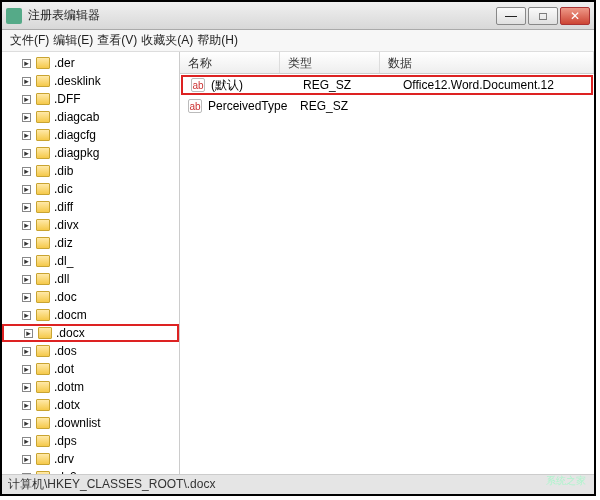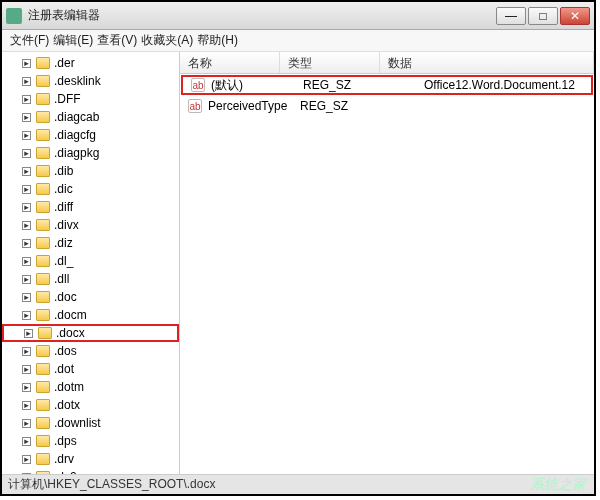--- a/index.html
+++ b/index.html
@@ -24,23 +24,23 @@
 .list-header .col { padding: 3px 8px; border-right: 1px solid #ddd; color: #333; }
 .col-name { width: 100px; }
 .col-type { width: 100px; }
 .col-data { flex: 1; }
 .list-body { flex: 1; overflow: auto; }
 .list-row { display: flex; height: 20px; align-items: center; }
 .list-row.hl { border: 2px solid #d22; margin: 1px; }
 .val-icon { width: 14px; height: 14px; background: #fff; border: 1px solid #bbb; border-radius: 2px; margin: 0 6px 0 8px; display: flex; align-items: center; justify-content: center; font-size: 10px; color: #c33; }
 .list-row .c-name { width: 92px; }
 .list-row .c-type { width: 100px; }
-.list-row .c-data { flex: 1; margin-left: 21px; }
+.list-row .c-data { flex: 1; }
 .statusbar { height: 20px; border-top: 1px solid #ccc; display: flex; align-items: center; padding: 0 6px; background: #e5e5e5; color: #333; }
-.watermark { position: absolute; right: 8px; bottom: 0; color: #8fb; opacity: .6; font-size: 14px; pointer-events: none; font-style: italic; }
+.watermark { position: absolute; right: 8px; bottom: 6px; color: #8fb; opacity: .6; font-size: 10px; pointer-events: none; }
 </style>
 </head>
 <body>
 
 <div class="window">
 
   <div class="titlebar">
     <div class="app-icon"></div>
     <div class="title">注册表编辑器</div>
     <div class="win-btns">

